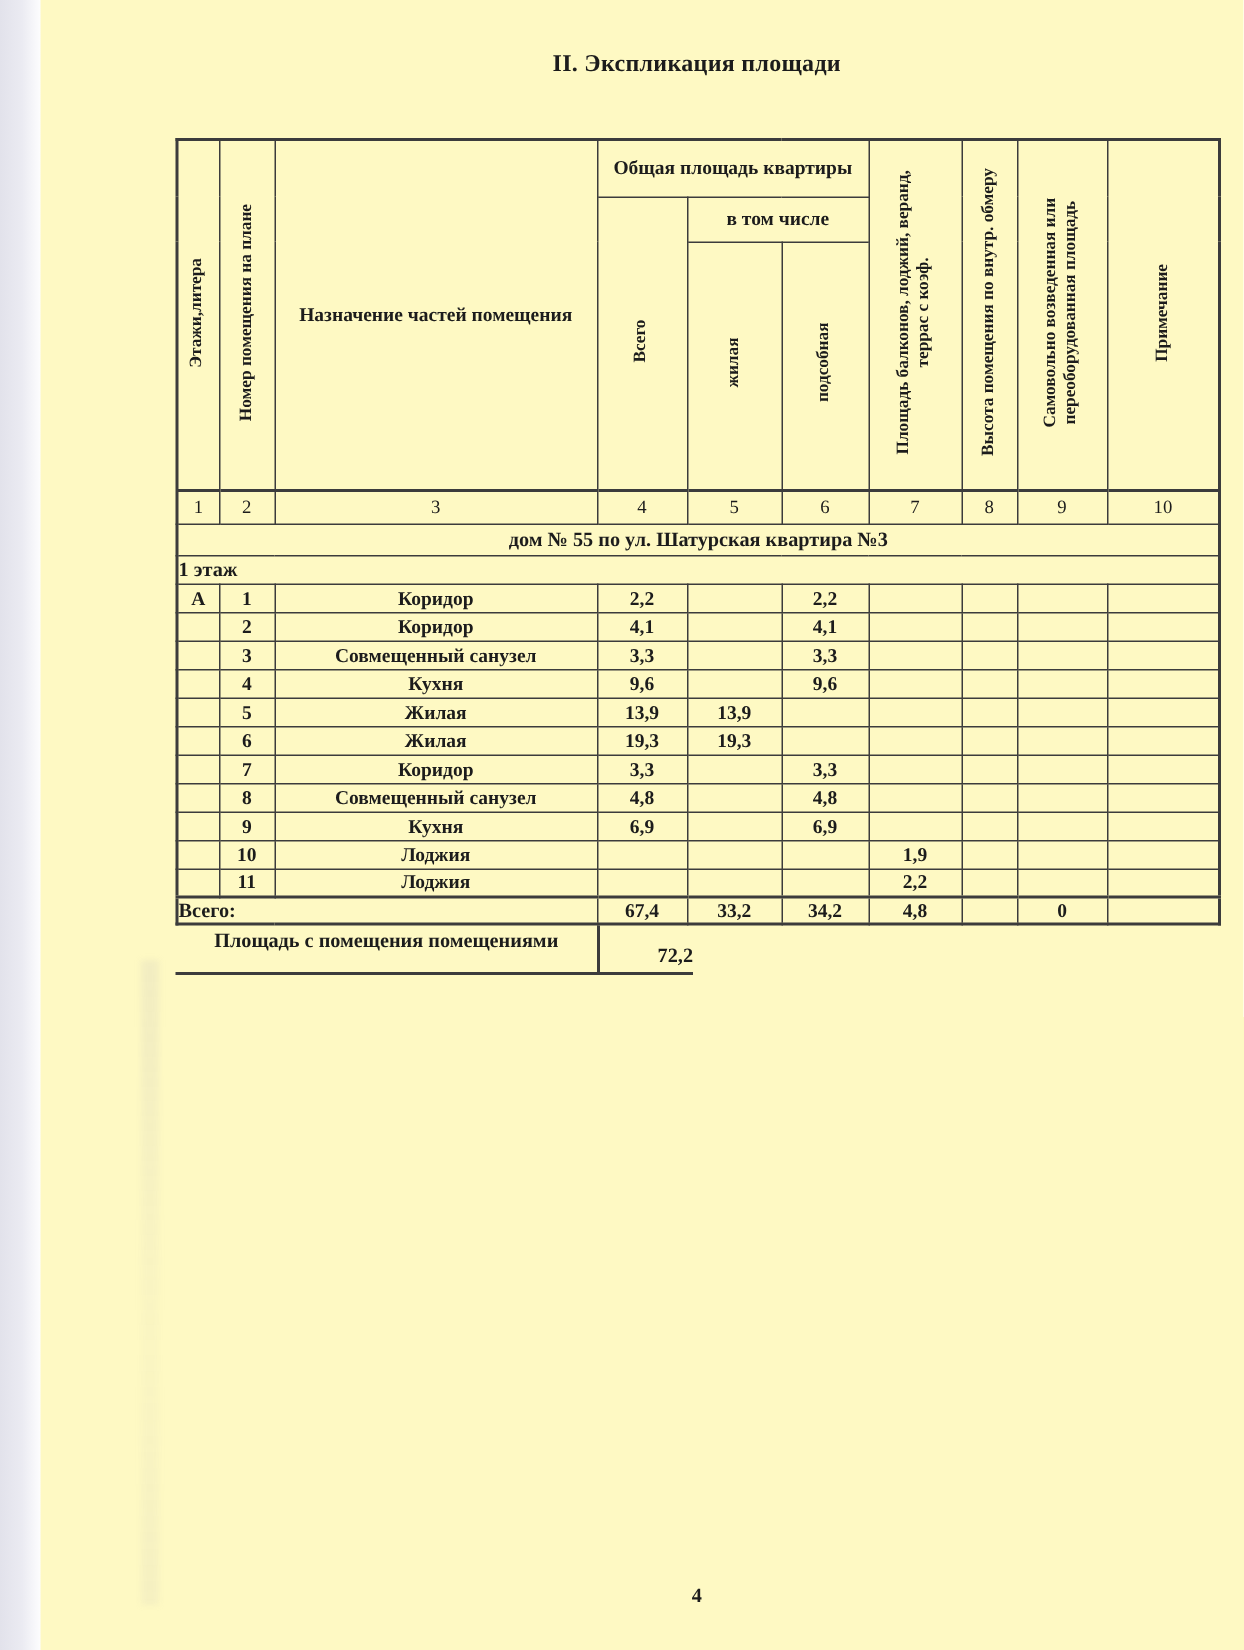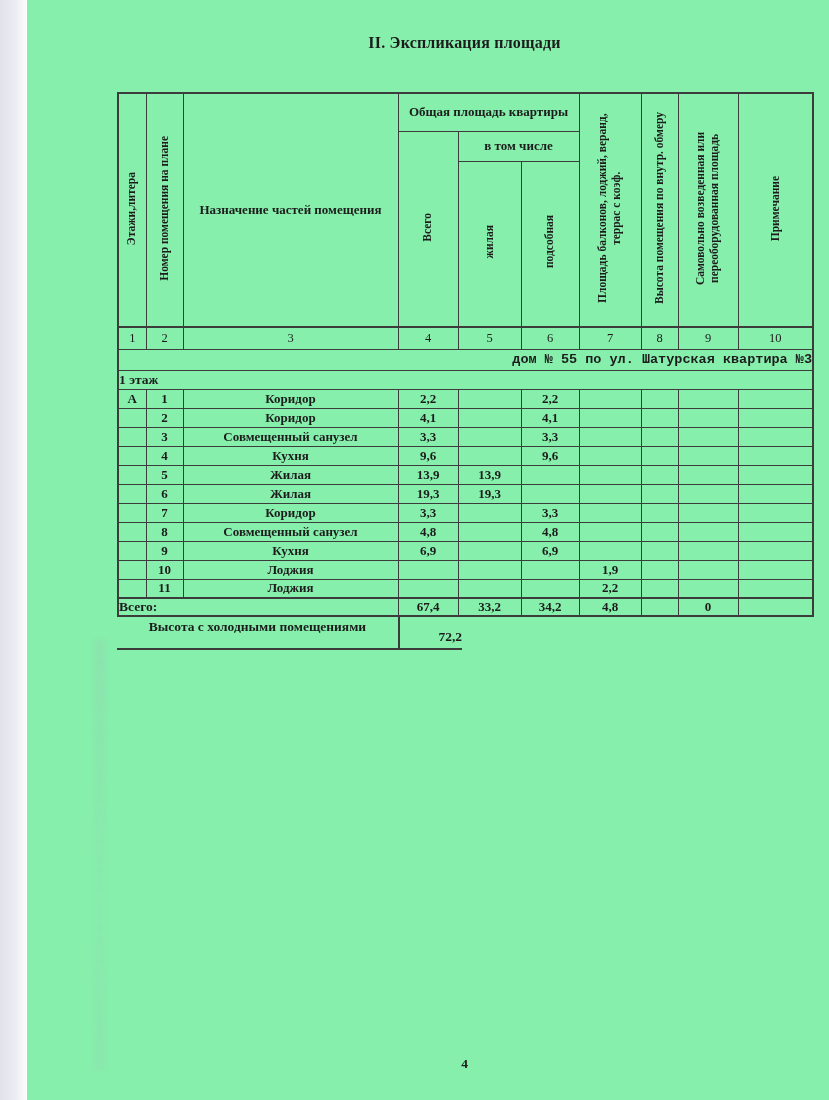--- a/index.html
+++ b/index.html
@@ -1,18 +1,18 @@
 <!DOCTYPE html>
 <html><head>
 <meta charset="utf-8">
 <style>
   html,body { margin:0; padding:0; background:#ffffff; }
   .page {
     position:relative; width:829px; height:1100px; overflow:hidden;
-    background:#86efac;
+    background:#fef9c3;
     font-family:"Liberation Serif", serif;
     color:#1c1c1c;
   }
   .scan-strip {
     position:absolute; left:0; top:0; width:27px; height:1100px;
     background:linear-gradient(90deg,#e2e2eb 0%,#ebebf2 55%,#f7f7fa 85%,#fdfdfe 100%);
   }
   .scan-smudge {
     position:absolute; left:94px; top:640px; width:12px; height:430px;
     background:linear-gradient(180deg,rgba(170,170,185,0.14),rgba(170,170,185,0.04) 60%,rgba(170,170,185,0.10));
@@ -37,21 +37,21 @@
     display:inline-block;
     writing-mode:vertical-rl;
     transform:rotate(180deg);
     font-weight:bold; font-size:11.5px; line-height:1.18;
     white-space:normal;
   }
   .vt.two { height:218px; }
   th.group-head { font-size:13px; text-align:center; }
   th.name-head { font-size:13px; text-align:center; }
   tr.numbers th { font-weight:normal; font-size:12.5px; text-align:center; border-top:2px solid #3c3c3c; }
-  td.section-cell { text-align:right; font-size:13.5px;font-family:Liberation Mono, monospace; }
+  td.section-cell { text-align:center; font-size:13.5px; }
   td.floor-cell { text-align:left; padding-left:16px; font-size:13.5px; }
   td.c { text-align:center; font-size:13px; }
   td.name { text-align:center; padding-left:7px; font-size:13px; }
   tr.datarow { height:19px; }
   tr.totals td { border-top:2px solid #3c3c3c; }
   td.totals-label { text-align:left; padding-right:8px; font-size:13.5px; }
   .cold-row { position:absolute; left:117px; top:617px; display:flex; }
   .cold-label {
     width:281px; border-bottom:2px solid #3c3c3c;
     text-align:center; font-weight:bold; font-size:13.5px; padding:2px 0 3px;
@@ -286,19 +286,19 @@
         <td class="c">34,2</td>
         <td class="c">4,8</td>
         <td class="c"></td>
         <td class="c">0</td>
         <td class="c"></td>
       </tr>
     </tbody>
   </table>
 
   <div class="cold-row">
-    <div class="cold-label">Высота с холодными помещениями</div>
+    <div class="cold-label">Площадь с помещения помещениями</div>
     <div class="cold-value">72,2</div>
   </div>
 
   <div class="page-num">4</div>
 
 </div>
 
 </body></html>

